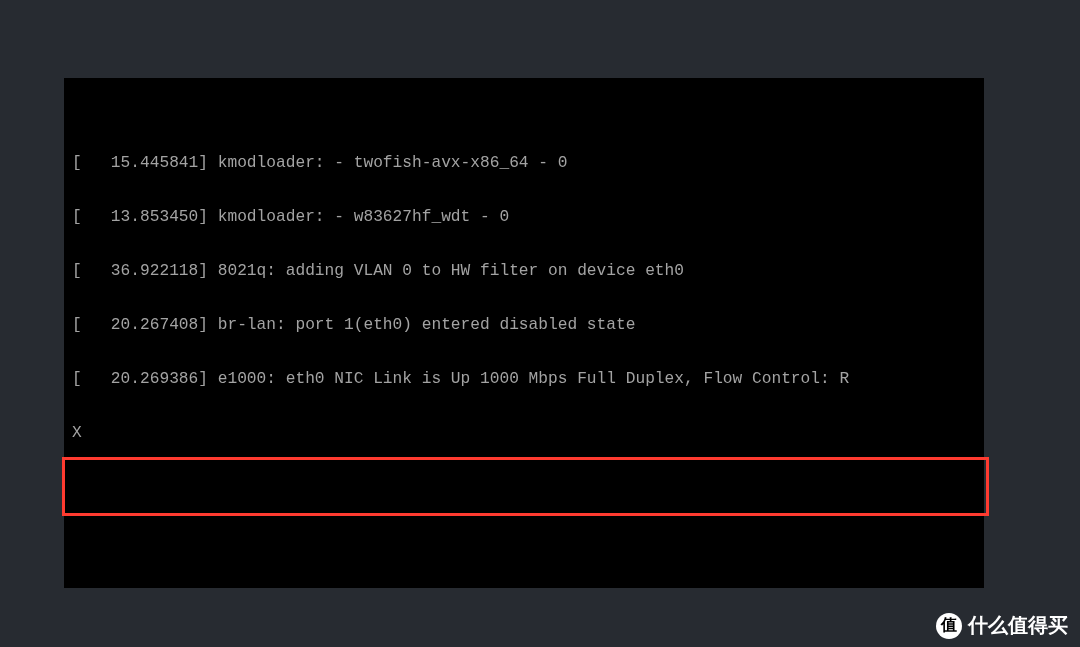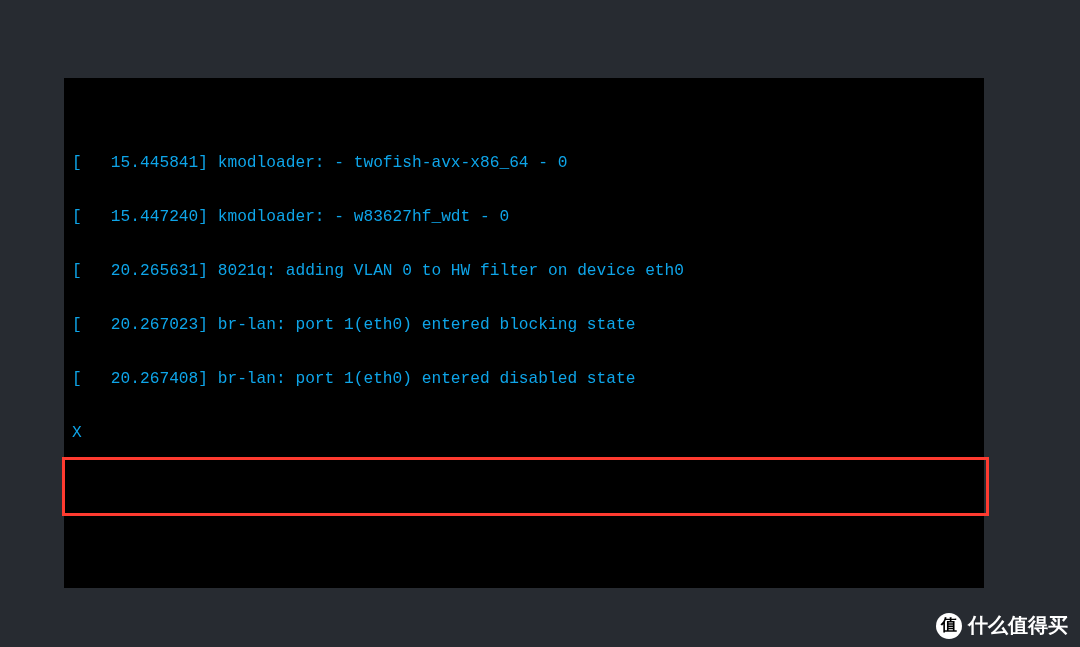--- a/index.html
+++ b/index.html
@@ -23,21 +23,21 @@
     line-height: 18px;
     white-space: pre;
     letter-spacing: 0px;
     overflow: hidden;
   }
   .terminal-inner {
     padding: 4px 8px 4px 8px;
   }
   .log-line {
     font-family: "Courier New", Courier, monospace;
-    color: #0ea5e9;
+    color: #a3a3a3;
   }
   .highlight-box {
     position: absolute;
     border: 3px solid #ff3b30;
     box-sizing: border-box;
     pointer-events: none;
   }
   
   .highlight-1 {
     left: 62px;
@@ -71,24 +71,24 @@
     font-size: 16px;
     font-weight: 900;
   }
 </style>
 </head>
 <body>
 
 <div class="terminal-frame">
   <div class="terminal-inner">
     <div class="log-line">[   15.445841] kmodloader: - twofish-avx-x86_64 - 0</div>
-    <div class="log-line">[   15.447240] kmodloader: - w83627hf_wdt - 0</div>
-    <div class="log-line">[   20.265631] 8021q: adding VLAN 0 to HW filter on device eth0</div>
-    <div class="log-line">[   20.267023] br-lan: port 1(eth0) entered blocking state</div>
+    <div class="log-line">[   13.853450] kmodloader: - w83627hf_wdt - 0</div>
+    <div class="log-line">[   36.922118] 8021q: adding VLAN 0 to HW filter on device eth0</div>
     <div class="log-line">[   20.267408] br-lan: port 1(eth0) entered disabled state</div>
+    <div class="log-line">[   20.269386] e1000: eth0 NIC Link is Up 1000 Mbps Full Duplex, Flow Control: R</div>
     <div class="log-line">X</div>
     
     
     
     
     
     
     
     
     

